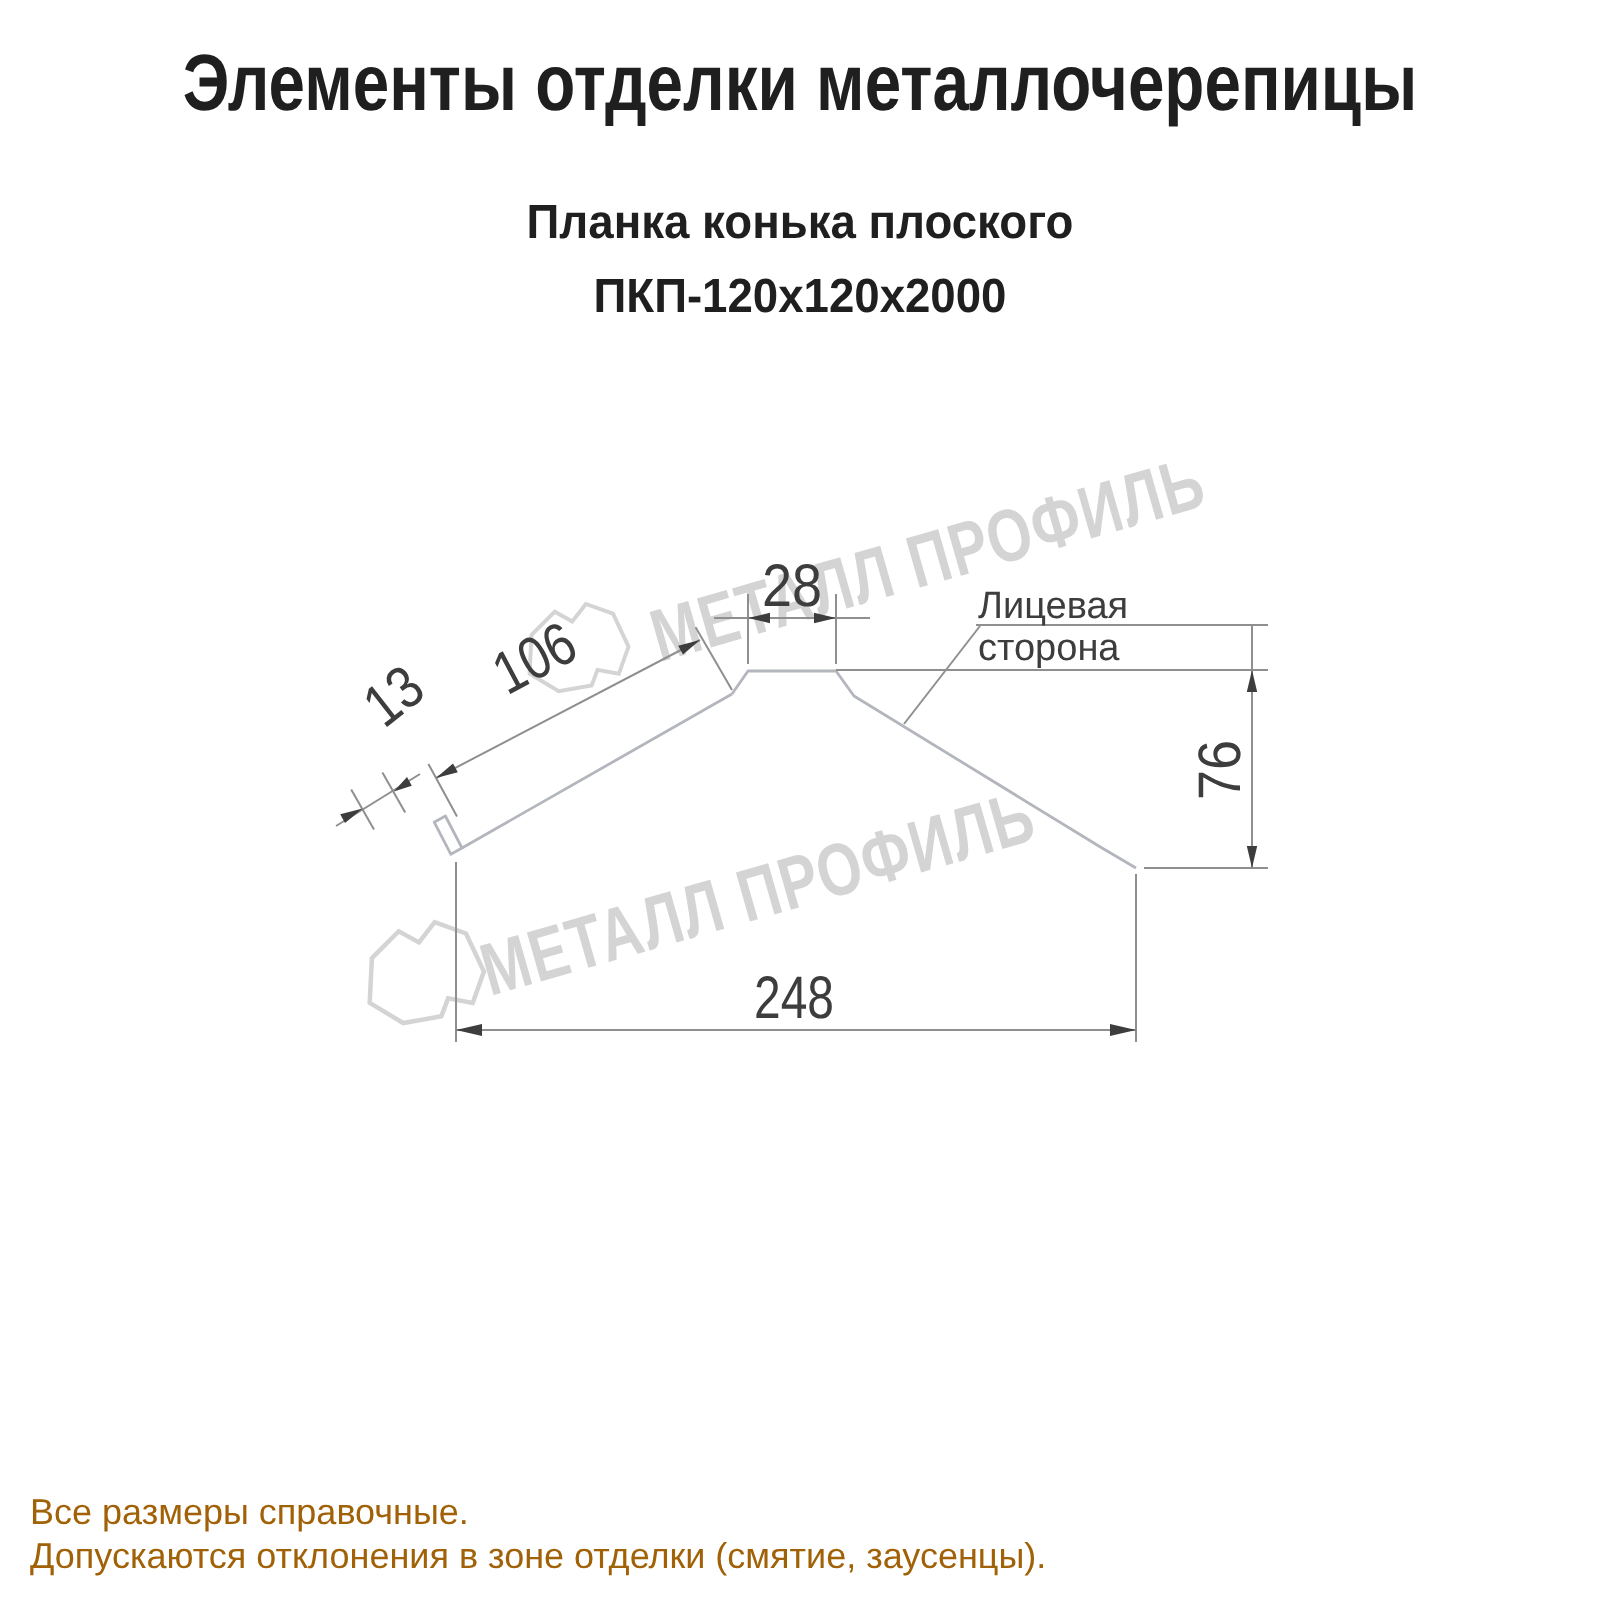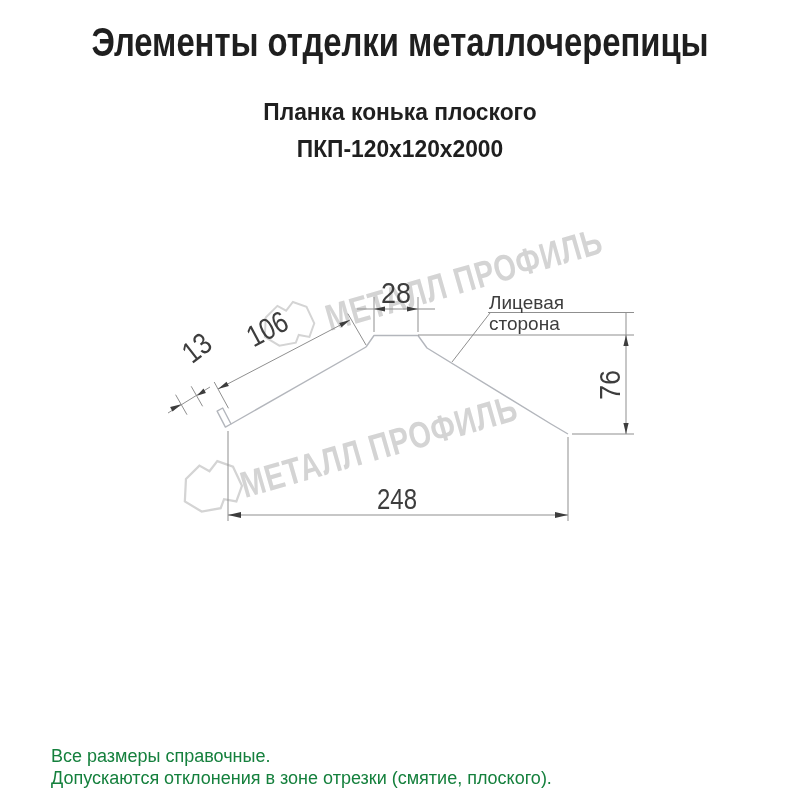--- a/index.html
+++ b/index.html
@@ -8,22 +8,22 @@
   .titleblock{position:absolute;left:0;top:0;width:800px;text-align:center;}
   .main-title{position:absolute;top:22px;left:0;width:800px;
       font-size:40px;font-weight:bold;color:#1f1f1f;line-height:40px;
       transform:scaleX(0.82);transform-origin:400px 0;white-space:nowrap;}
   .sub-title{position:absolute;top:99px;left:0;width:800px;text-align:center;
       font-size:24px;font-weight:bold;color:#1f1f1f;line-height:26px;
       transform:scaleX(0.95);transform-origin:400px 0;white-space:nowrap;}
   .model-title{position:absolute;top:136px;left:0;width:800px;text-align:center;
       font-size:24px;font-weight:bold;color:#1f1f1f;line-height:26px;
       transform:scaleX(0.95);transform-origin:400px 0;white-space:nowrap;}
-  .footer{position:absolute;left:15px;top:746px;color:#15803d;
-      font-size:18px;line-height:21.5px;white-space:nowrap;margin-left:36px;}
+  .footer{position:absolute;left:15px;top:746px;color:#a16207;
+      font-size:18px;line-height:21.5px;white-space:nowrap;}
   svg{position:absolute;left:0;top:0;}
   .wm-text{font-size:37px;font-weight:bold;letter-spacing:1px;}
   .dim-text{font-size:30px;fill:#3d3d3d;}
   .label-text{font-size:19px;fill:#3d3d3d;}
 </style>
 </head>
 <body>
 
 <div class="titleblock">
   <div class="main-title">Элементы отделки металлочерепицы</div>
@@ -118,14 +118,14 @@
 
     <text class="dim-text" x="397" y="509" text-anchor="middle" textLength="40" lengthAdjust="spacingAndGlyphs">248</text>
 
     <text class="label-text" x="489" y="309">Лицевая</text>
     <text class="label-text" x="489" y="330">сторона</text>
   </g>
 </svg>
 
 <div class="footer">
   <div>Все размеры справочные.</div>
-  <div>Допускаются отклонения в зоне отрезки (смятие, плоского).</div>
+  <div>Допускаются отклонения в зоне отделки (смятие, заусенцы).</div>
 </div>
 
 </body></html>

